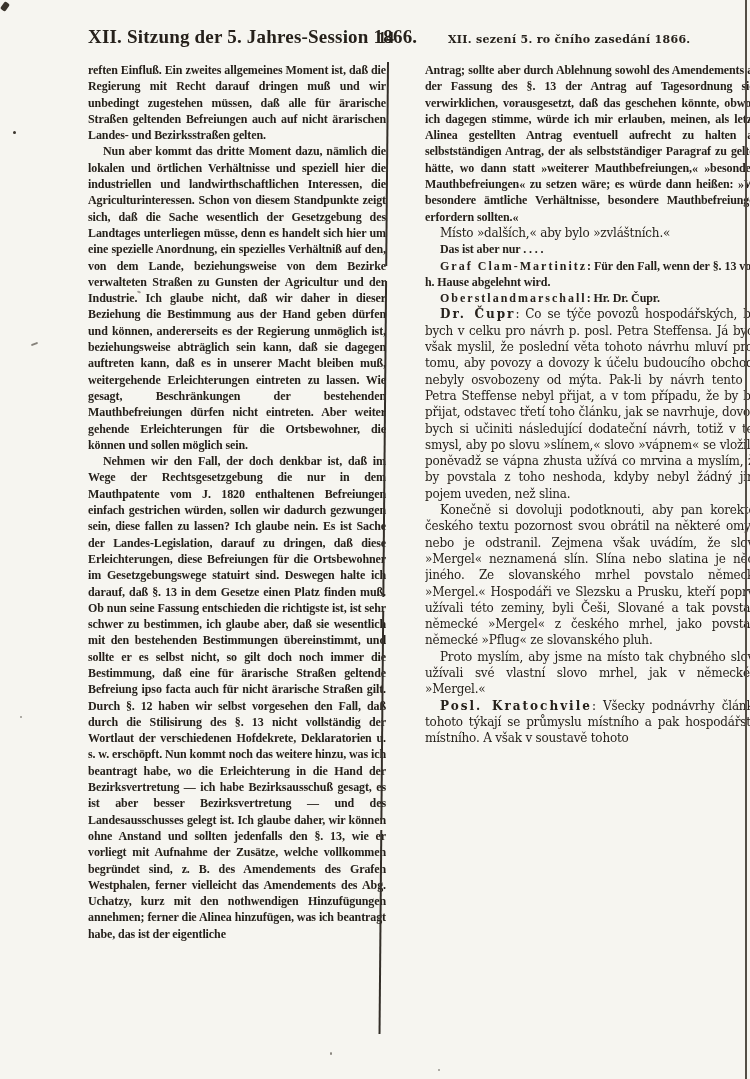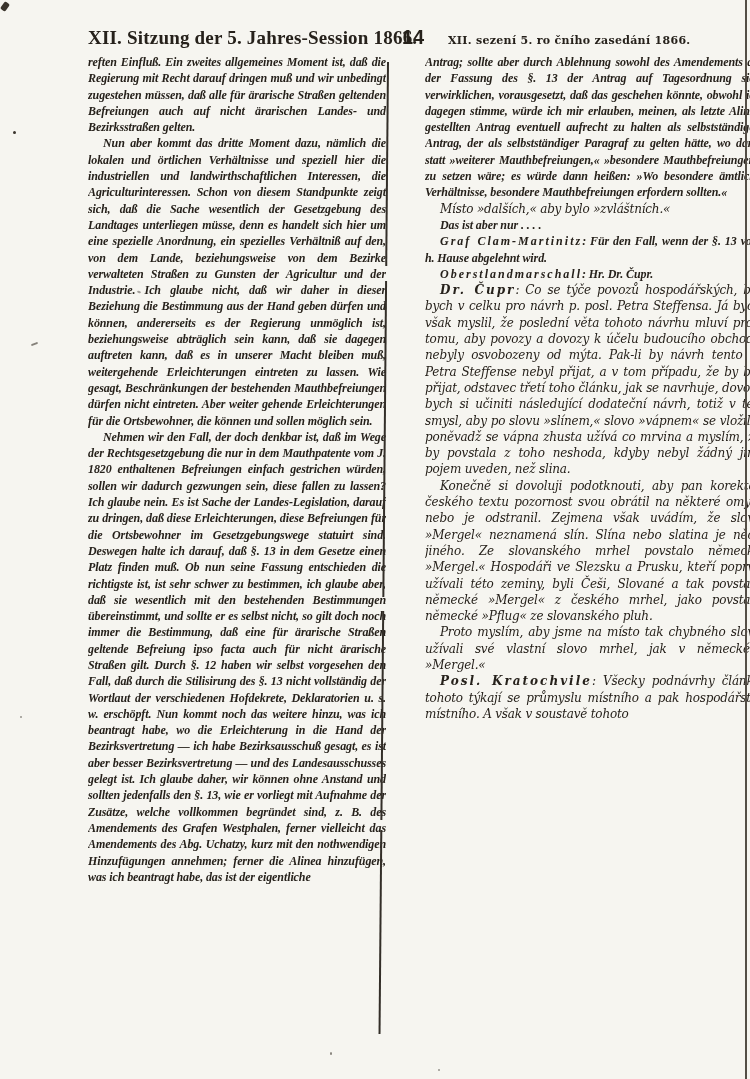--- a/index.html
+++ b/index.html
@@ -25,41 +25,40 @@
     width: 290px;
     text-align: center;
     font-family: "Liberation Serif", serif;
     font-weight: bold;
     font-size: 19px;
     letter-spacing: 0.2px;
     white-space: nowrap;
   }
   .header-num {
     width: 70px;
-    text-align: center;
-    font-family: Liberation Sans, sans-serif;
+    text-align: left;
+    font-family: Liberation Serif, serif;
     font-weight: bold;
-    font-size: 20px;
+    font-size: 16px;
   }
   .header-right {
     flex: 1;
     font-family: "DejaVu Serif", serif;
     font-weight: bold;
     font-size: 11px;
     letter-spacing: 0.3px;
     white-space: nowrap;
   }
   
   .column {
     position: absolute;
-    top: 54px;
+    top: 62px;
     height: 980px;
     overflow: hidden;
     text-align: justify;
-    font-style: italic;
   }
   .column-left  { left: 88px;  width: 298px; }
   .column-right { left: 401px; width: 336px; margin-left: 24px; }
   .para {
     margin: 0;
     font-size: 12px;
     line-height: 16.3px;
     text-align: justify;
   }
   .para.indent { text-indent: 15px; }

